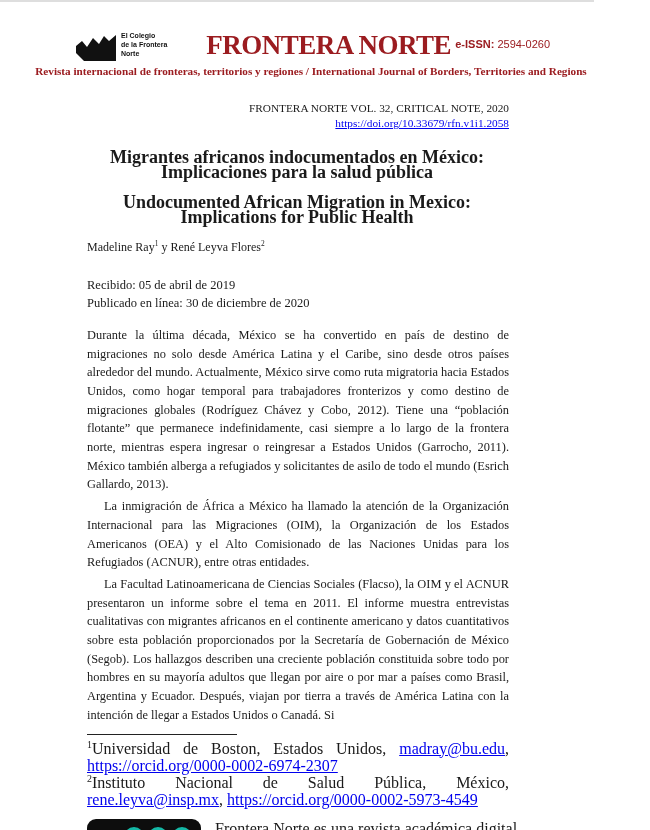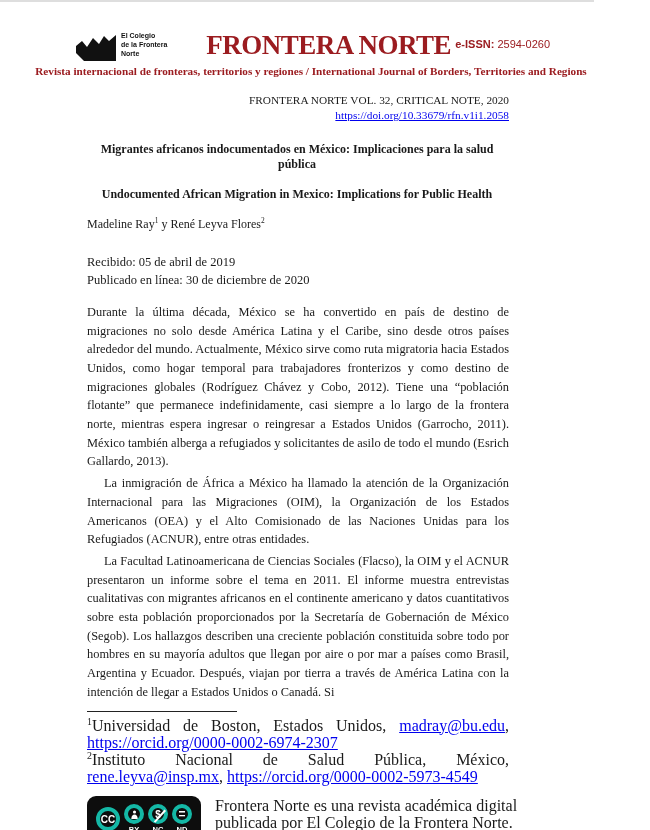--- a/index.html
+++ b/index.html
@@ -34,26 +34,26 @@
     flex:0 0 auto;font-size:11px;color:#9b1c20;margin-top:10px;white-space:nowrap;
     font-family:"Liberation Sans", sans-serif;
   }
   .issn-label{font-weight:bold;}
   .subtitle{
     text-align:center;color:#9b1c20;font-weight:bold;
     font-size:11.2px;margin-top:4px;white-space:nowrap;padding-left:28px;
   }
 
   
-  .cite-block{margin:16px 85px 0 87px;text-align:right;font-size:11.3px;line-height:15px;}
+  .cite-block{margin:24px 85px 0 87px;text-align:right;font-size:11.3px;line-height:15px;}
   a.link{color:#0000ee;text-decoration:underline;cursor:pointer;}
 
   
   .title-es,.title-en{
-    margin:0 85px;text-align:center;font-weight:bold;font-size:12px;line-height:15px;
+    margin:0 85px;text-align:center;font-weight:bold;font-size:18px;line-height:15px;
   }
   .title-es{margin-top:19px;}
   .title-en{margin-top:15px;}
   .authors{margin:15px 85px 0 87px;font-size:12px;}
   sup{font-size:0.62em;line-height:0;}
   .dates{margin:21px 85px 0 87px;font-size:12.5px;line-height:18.4px;}
   .section-heading{
     margin:19px 85px 0 87px;text-align:center;font-size:12.5px;letter-spacing:0.2px;
   }
 

